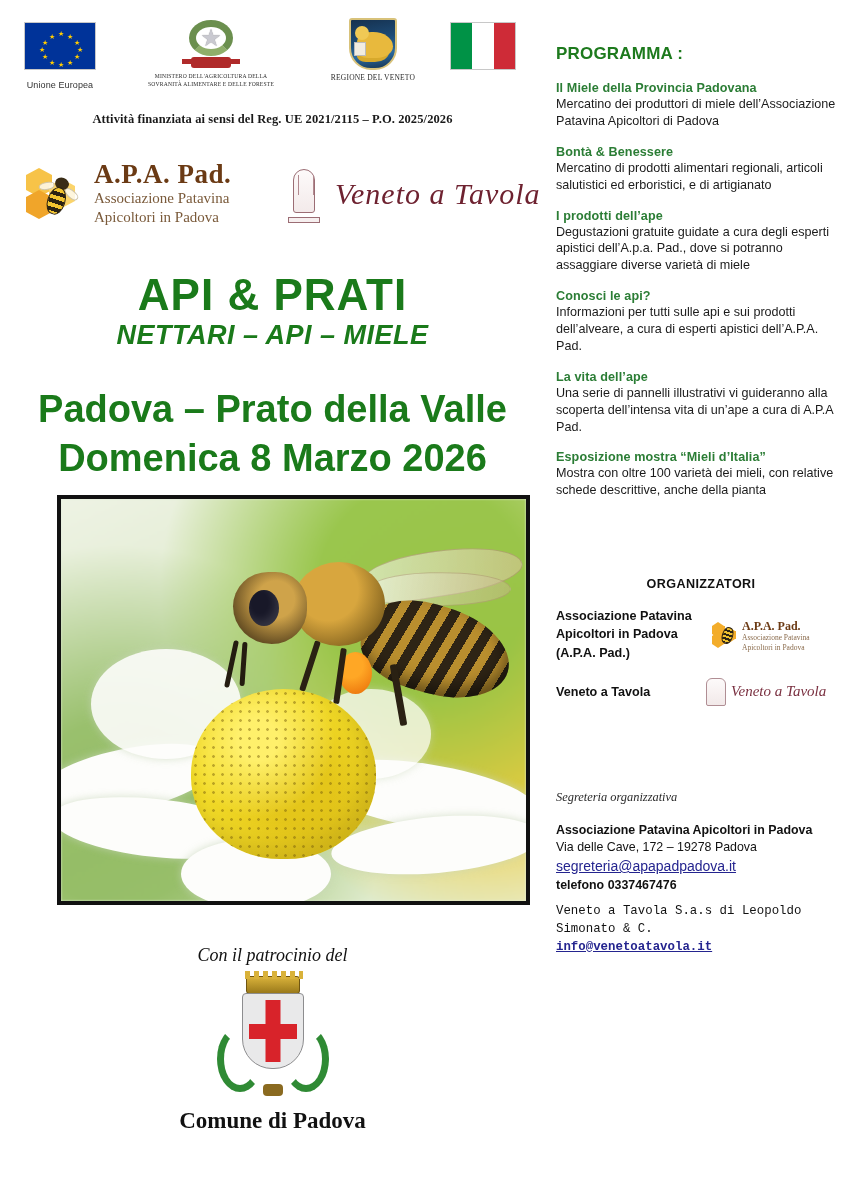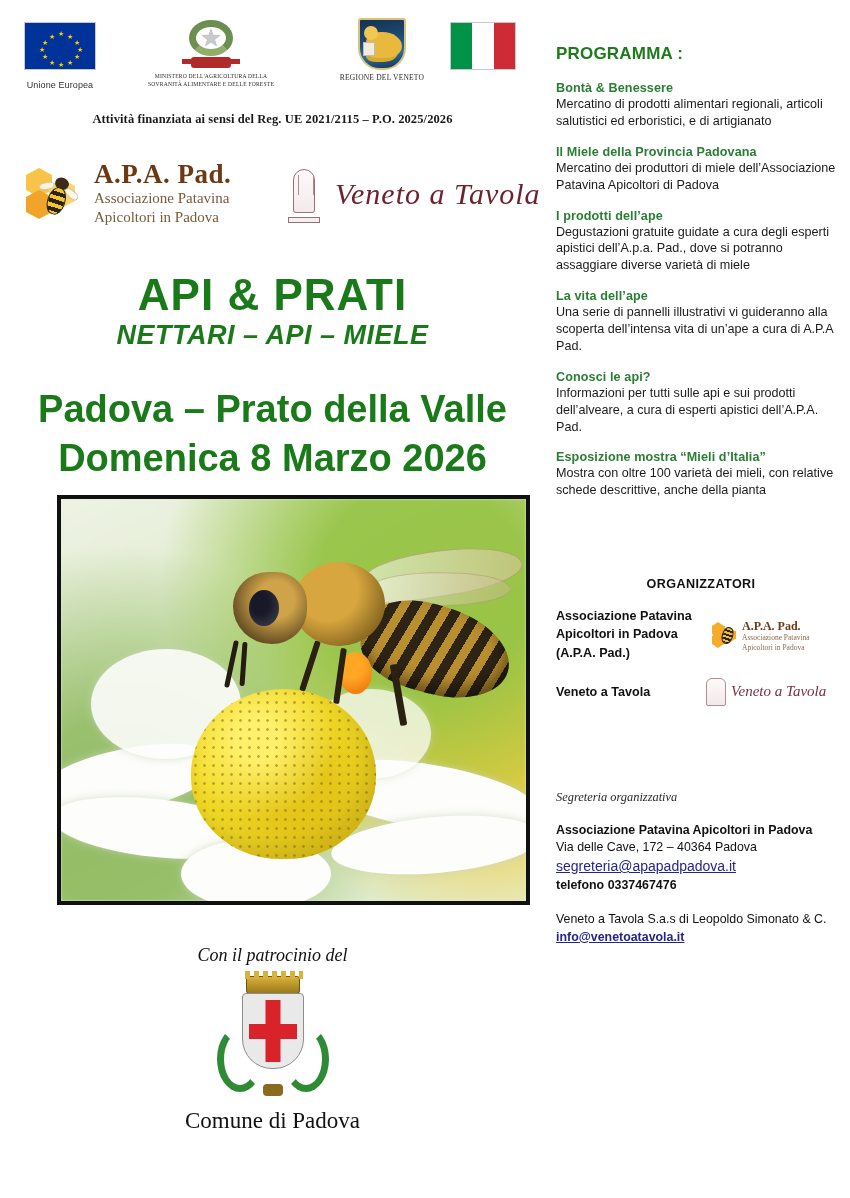--- a/index.html
+++ b/index.html
@@ -297,21 +297,21 @@
     border-top-color:transparent; border-right-color:transparent;
   }
   .wreath-l { left:2px; }
   .wreath-r { right:2px; transform: scaleX(-1); }
   .crest-knot {
     position:absolute; left:50%; bottom:0; transform:translateX(-50%);
     width:20px; height:12px; background:#8a6a20; border-radius:4px;
   }
   .comune-name {
     margin-top:12px; font-family:"Liberation Serif", serif;
-    font-weight:normal; font-size:23px; color:#111;
+    font-weight:bold; font-size:23px; color:#111;
   }
 
   
   .right-col {
     position:absolute; left:554px; top:0; width:296px; height:1198px;
     padding: 44px 4px 0 2px;
   }
   .prog-title {
     font-size:17px; font-weight:bold; color:#1d7a1d; letter-spacing:.2px;
   }
@@ -360,21 +360,21 @@
   .sec-label {
     font-family:"Liberation Serif", serif; font-style:italic;
     font-size:12.4px; color:#2a2a2a;
   }
   .sec-body { margin-top:17px; font-size:12.4px; line-height:1.42; color:#111; }
   .sec-body .b { font-weight:bold; }
   .sec-link {
     color:#24248f; text-decoration:underline; display:block; font-weight:bold;
   }
   .sec-mail-big { font-size:14px; font-weight:normal; }
-  .sec-tail { margin-top:16px; font-size:12.4px; line-height:1.45; color:#111; }
+  .sec-tail { margin-top:8px; font-size:12.4px; line-height:1.45; color:#111;font-family:Liberation Mono, monospace; }
 </style>
 </head>
 <body>
 
 <div class="poster">
 
   <div class="left-col">
 
     <div class="logo-strip">
 
@@ -399,21 +399,21 @@
       <div class="logo-cell" style="left:126px; top:2px; width:170px;">
         <div class="rep-emblem">
           <div class="rep-cap"></div>
           <div class="rep-star">★</div>
           <div class="rep-ribbon"></div>
         </div>
         <div class="rep-caption">MINISTERO DELL'AGRICOLTURA DELLA</div>
         <div class="rep-caption" style="margin-top:0">SOVRANITÀ ALIMENTARE E DELLE FORESTE</div>
       </div>
 
-      <div class="logo-cell" style="left:312px; top:2px; width:140px;">
+      <div class="logo-cell" style="left:303px; top:2px; width:140px;">
         <div class="ven-shield">
           <div class="ven-lion"></div>
           <div class="ven-book"></div>
         </div>
         <div class="ven-caption">REGIONE DEL VENETO</div>
       </div>
 
       <div class="logo-cell" style="left:438px; top:6px; width:90px;">
         <div class="it-flag">
           <i class="it-g"></i>
@@ -505,38 +505,38 @@
       <div class="comune-name">Comune di Padova</div>
     </div>
   </div>
 
   <div class="right-col">
 
     <div class="prog-title">PROGRAMMA :</div>
 
     <div class="prog-list">
       <div class="prog-item">
+        <h3>Il Miele della Provincia Padovana</h3>
+        <p>Mercatino dei produttori di miele dell’Associazione Patavina Apicoltori di Padova</p>
+      </div>
+      <div class="prog-item">
         <h3>Bontà &amp; Benessere</h3>
         <p>Mercatino di prodotti alimentari regionali, articoli salutistici ed erboristici, e di artigianato</p>
-      </div>
-      <div class="prog-item">
-        <h3>Il Miele della Provincia Padovana</h3>
-        <p>Mercatino dei produttori di miele dell’Associazione Patavina Apicoltori di Padova</p>
       </div>
       <div class="prog-item">
         <h3>I prodotti dell’ape</h3>
         <p>Degustazioni gratuite guidate a cura degli esperti apistici dell’A.p.a. Pad., dove si potranno assaggiare diverse varietà di miele</p>
       </div>
       <div class="prog-item">
+        <h3>Conosci le api?</h3>
+        <p>Informazioni per tutti sulle api e sui prodotti dell’alveare, a cura di esperti apistici dell’A.P.A. Pad.</p>
+      </div>
+      <div class="prog-item">
         <h3>La vita dell’ape</h3>
         <p>Una serie di pannelli illustrativi vi guideranno alla scoperta dell’intensa vita di un’ape a cura di A.P.A Pad.</p>
-      </div>
-      <div class="prog-item">
-        <h3>Conosci le api?</h3>
-        <p>Informazioni per tutti sulle api e sui prodotti dell’alveare, a cura di esperti apistici dell’A.P.A. Pad.</p>
       </div>
       <div class="prog-item">
         <h3>Esposizione mostra “Mieli d’Italia”</h3>
         <p>Mostra con oltre 100 varietà dei mieli, con relative schede descrittive, anche della pianta</p>
       </div>
     </div>
 
     <div class="org-block">
       <div class="org-title">ORGANIZZATORI</div>
 
@@ -563,21 +563,21 @@
           <span class="mini-vat-mark"></span>
           <span class="mini-vat-w">Veneto a Tavola</span>
         </div>
       </div>
     </div>
 
     <div class="secretariat">
       <div class="sec-label">Segreteria organizzativa</div>
       <div class="sec-body">
         <div class="b">Associazione Patavina Apicoltori in Padova</div>
-        <div>Via delle Cave, 172 – 40364 Padova</div>
+        <div>Via delle Cave, 172 – 19278 Padova</div>
         <a class="sec-link sec-mail-big" href="#">segreteria@apapadpadova.it</a>
         <div class="b">telefono 0337467476</div>
       </div>
       <div class="sec-tail">
         <div class="b">Veneto a Tavola S.a.s di Leopoldo Simonato &amp; C.</div>
         <a class="sec-link" href="#">info@venetoatavola.it</a>
       </div>
     </div>
   </div>
 </div>

